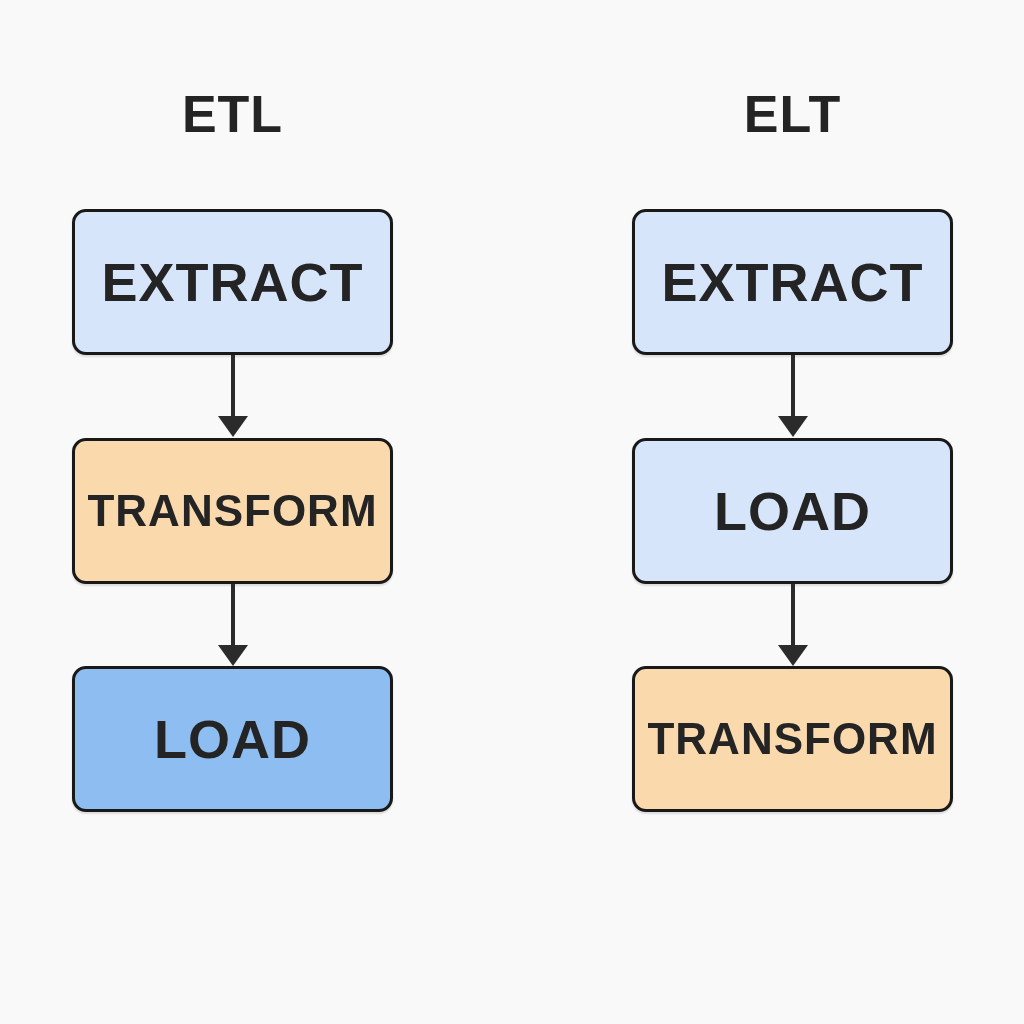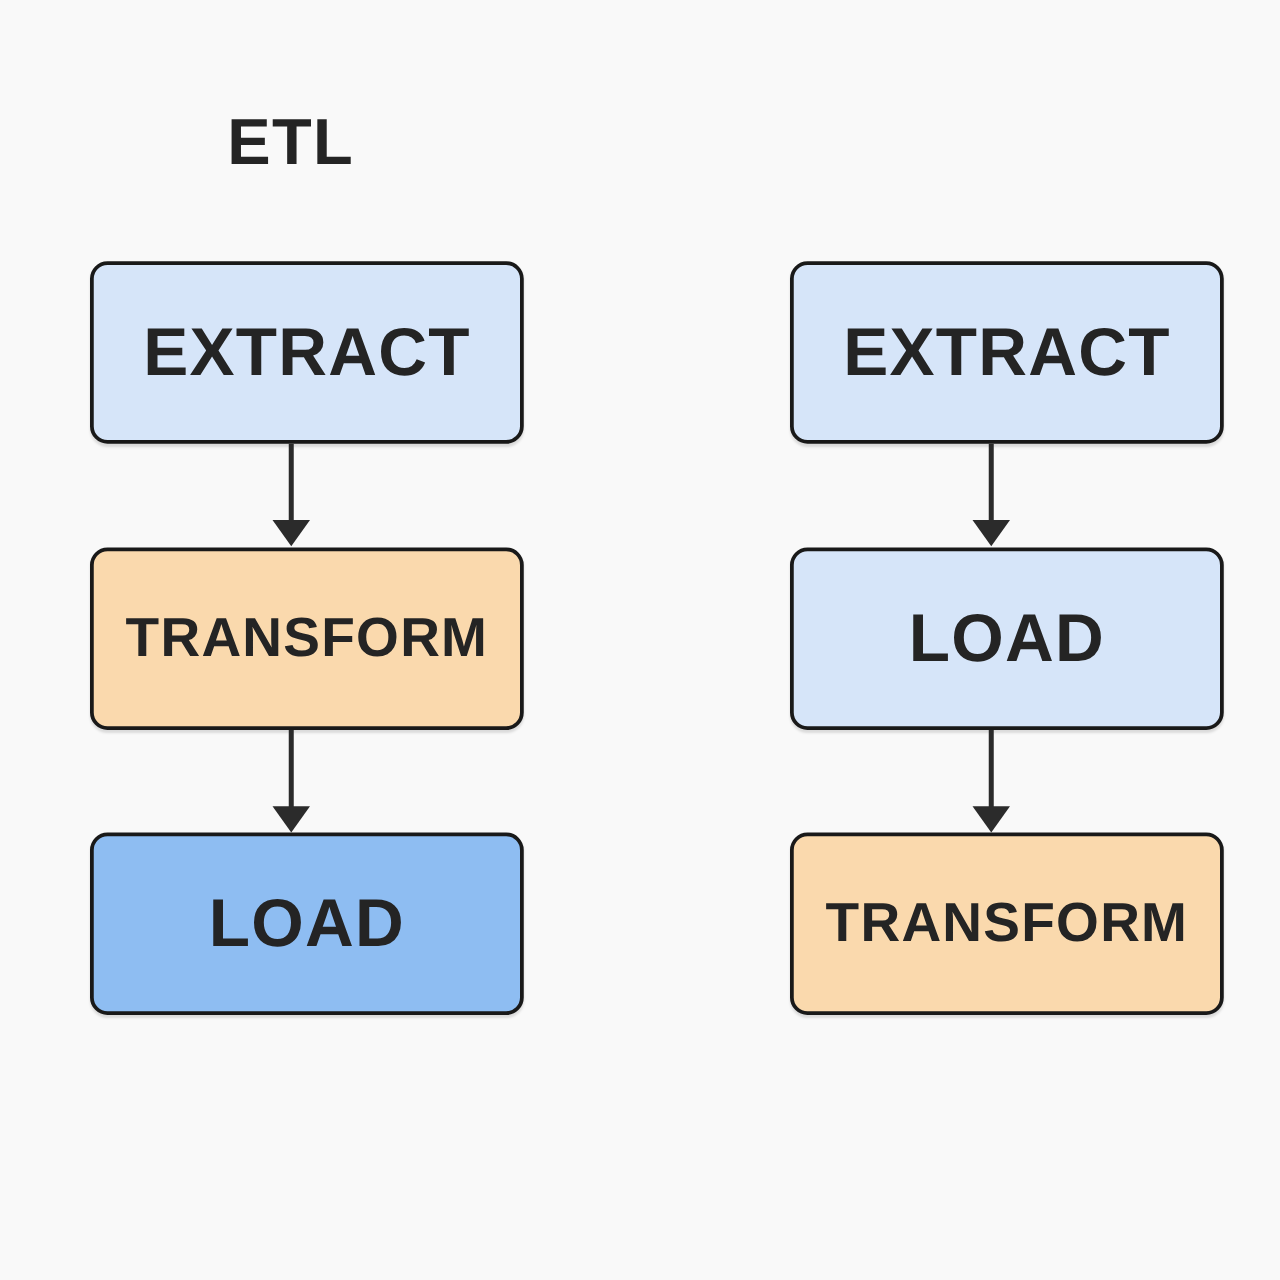--- a/index.html
+++ b/index.html
@@ -25,21 +25,21 @@
     letter-spacing: 1px;
     color: var(--text, #222222);
     line-height: 1;
     user-select: none;
   }
   .col-title.left  { left: 72px; }
   .col-title.right { left: 632px; }
 
   .step-box {
     position: absolute;
-    width: 347px;
+    width: 321px;
     height: 146px;
     box-sizing: border-box;
     border: 3px solid var(--stroke, #191919);
     border-radius: 14px;
     display: flex;
     align-items: center;
     justify-content: center;
     box-shadow: 0 2px 2px rgba(0,0,0,0.12);
   }
   .step-box.col-left  { left: 72px; }
@@ -84,20 +84,21 @@
     border-right: 15px solid transparent;
     border-top: 21px solid var(--arrow, #2b2b2b);
   }
 </style>
 </head>
 <body>
 
 <div id="canvas" style="--bg: #f9f9f9; --stroke: #191919; --text: #242424; --arrow: #2b2b2b;">
 
   <div class="col-title left">ETL</div>
+  <div class="col-title right">ELT</div>
 
   <div class="step-box col-left row-1" style="background-color: rgb(214, 229, 249);">
     <span class="step-label" style="font-size: 54px;">EXTRACT</span>
   </div>
 
   <div class="arrow col-left gap-1">
     <div class="shaft"></div>
     <div class="head"></div>
   </div>
 

